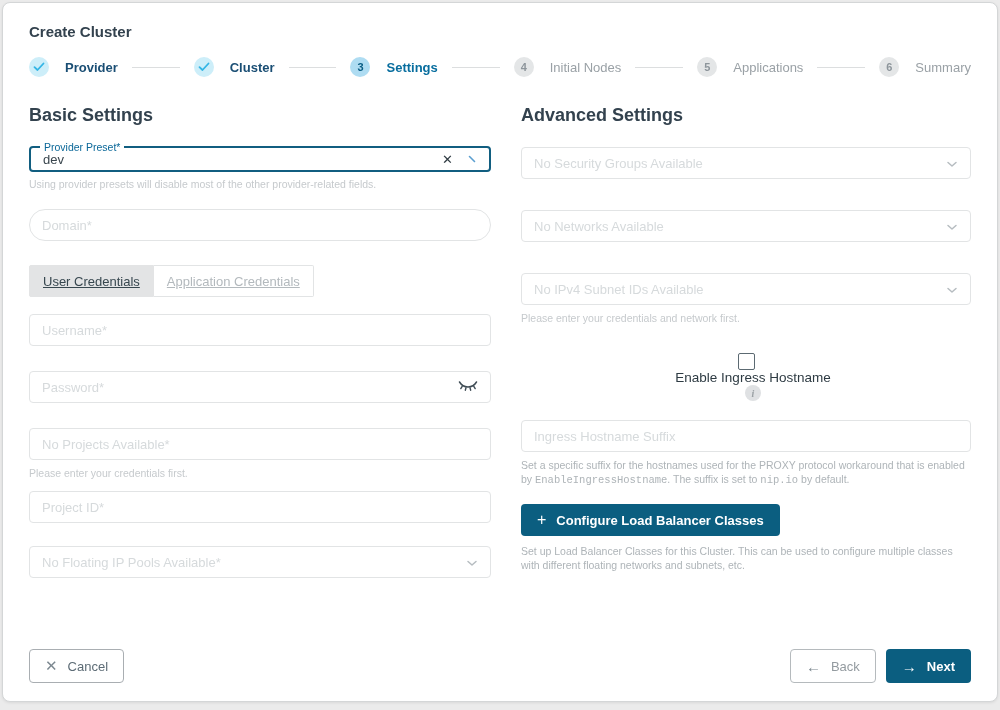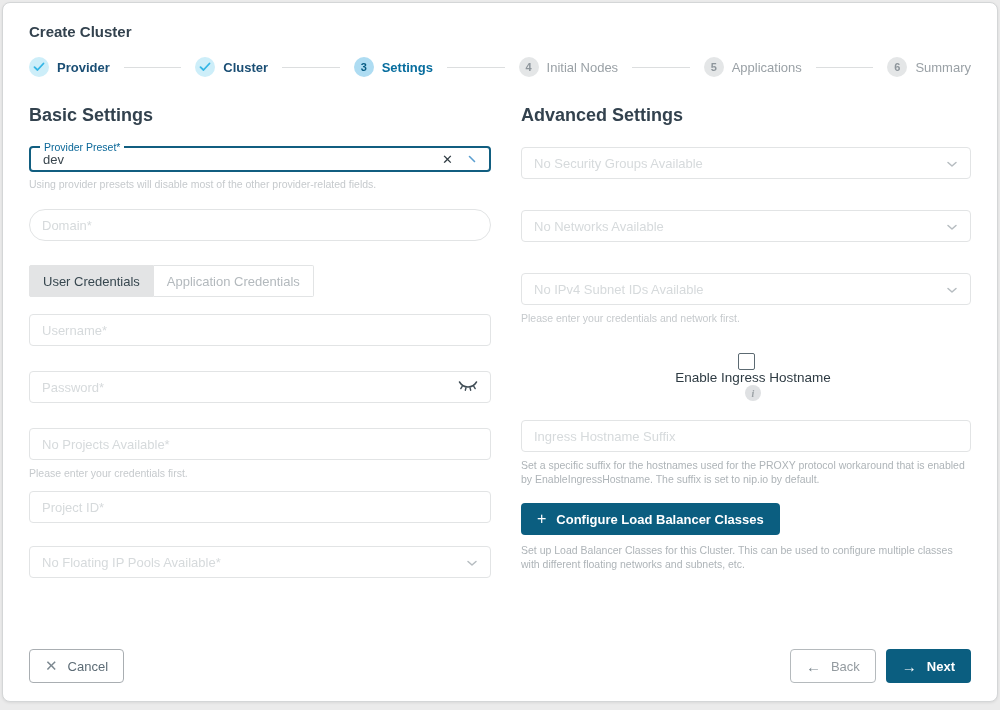--- a/index.html
+++ b/index.html
@@ -14,21 +14,21 @@
     position:absolute; left:2px; top:2px; width:996px; height:700px;
     background:#ffffff; border:1px solid #d4d6d7; border-radius:8px;
     box-shadow:0 1px 3px rgba(0,0,0,.08);
     padding:20px 26px 18px 26px;
     display:flex; flex-direction:column;
   }
   .page-title { font-size:15px; font-weight:bold; color:#33424e; }
 
   
   .stepper { display:flex; align-items:center; margin-top:17px; }
-  .step { display:flex; align-items:center; gap:8px; white-space:nowrap; }
+  .step { display:flex; align-items:center; gap:16px; white-space:nowrap; }
   .step-circle {
     width:20px; height:20px; border-radius:50%; flex:0 0 auto;
     display:flex; align-items:center; justify-content:center;
     font-size:11px; font-weight:bold;
   }
   .step-circle.complete { background:#cdeef9; }
   .step-circle.active   { background:#aedcf2; color:#085c83; }
   .step-circle.upcoming { background:#e4e6e7; color:#8d959b; }
   .step-label { font-size:13px; }
   .step-label.complete { color:#1a4e74; font-weight:bold; }
@@ -55,29 +55,29 @@
   .field input::placeholder { color:#d6dadc; opacity:1; }
   .field.focused {
     border:2px solid #115e80; height:26px; margin-top:-1px; margin-bottom:-1px;
   }
   .notch-label {
     position:absolute; top:-7px; left:9px; background:#fff; padding:0 4px;
     font-size:10.5px; color:#0a6798; line-height:12px;
   }
   .helper { font-size:10.5px; color:#c6cacd; margin-top:6px; line-height:14px; }
   .helper-dark { font-size:10.5px; color:#aeb4b8; margin-top:6px; line-height:14px; }
-  .mono { font-family:Liberation Sans, sans-serif; }
+  .mono { font-family:Liberation Mono, monospace; }
 
   .field-icons { display:flex; align-items:center; gap:14px; flex:0 0 auto; }
   .clear-x { font-size:13px; color:#2f3b42; cursor:pointer; line-height:1; }
   .chevron { flex:0 0 auto; }
 
   
   .tabs { display:flex; margin-top:24px; }
-  .tab { height:32px; display:flex; align-items:center; padding:0 13px; font-size:13px; }
+  .tab { height:32px; display:flex; align-items:center; padding:0 13px; font-size:13px;text-decoration:underline; }
   .tab.active { background:#e3e4e5; color:#37474f; border:1px solid #e3e4e5; border-radius:2px 0 0 2px; }
   .tab.inactive { background:#fff; color:#b3b9bd; border:1px solid #e2e4e5; border-left:none; border-radius:0 2px 2px 0; }
 
   
   .mt18 { margin-top:18px;border-radius:16px; } .mt17 { margin-top:17px;justify-content:center; }
   .mt25 { margin-top:25px; } .mt11 { margin-top:11px; } .mt33 { margin-top:23px;gap:24px; }
   .mt31 { margin-top:31px; } .mt19 { margin-top:19px; }
 
   
   .checkbox-row { display:flex; align-items:center; margin-top:28px;flex-direction:column; }

